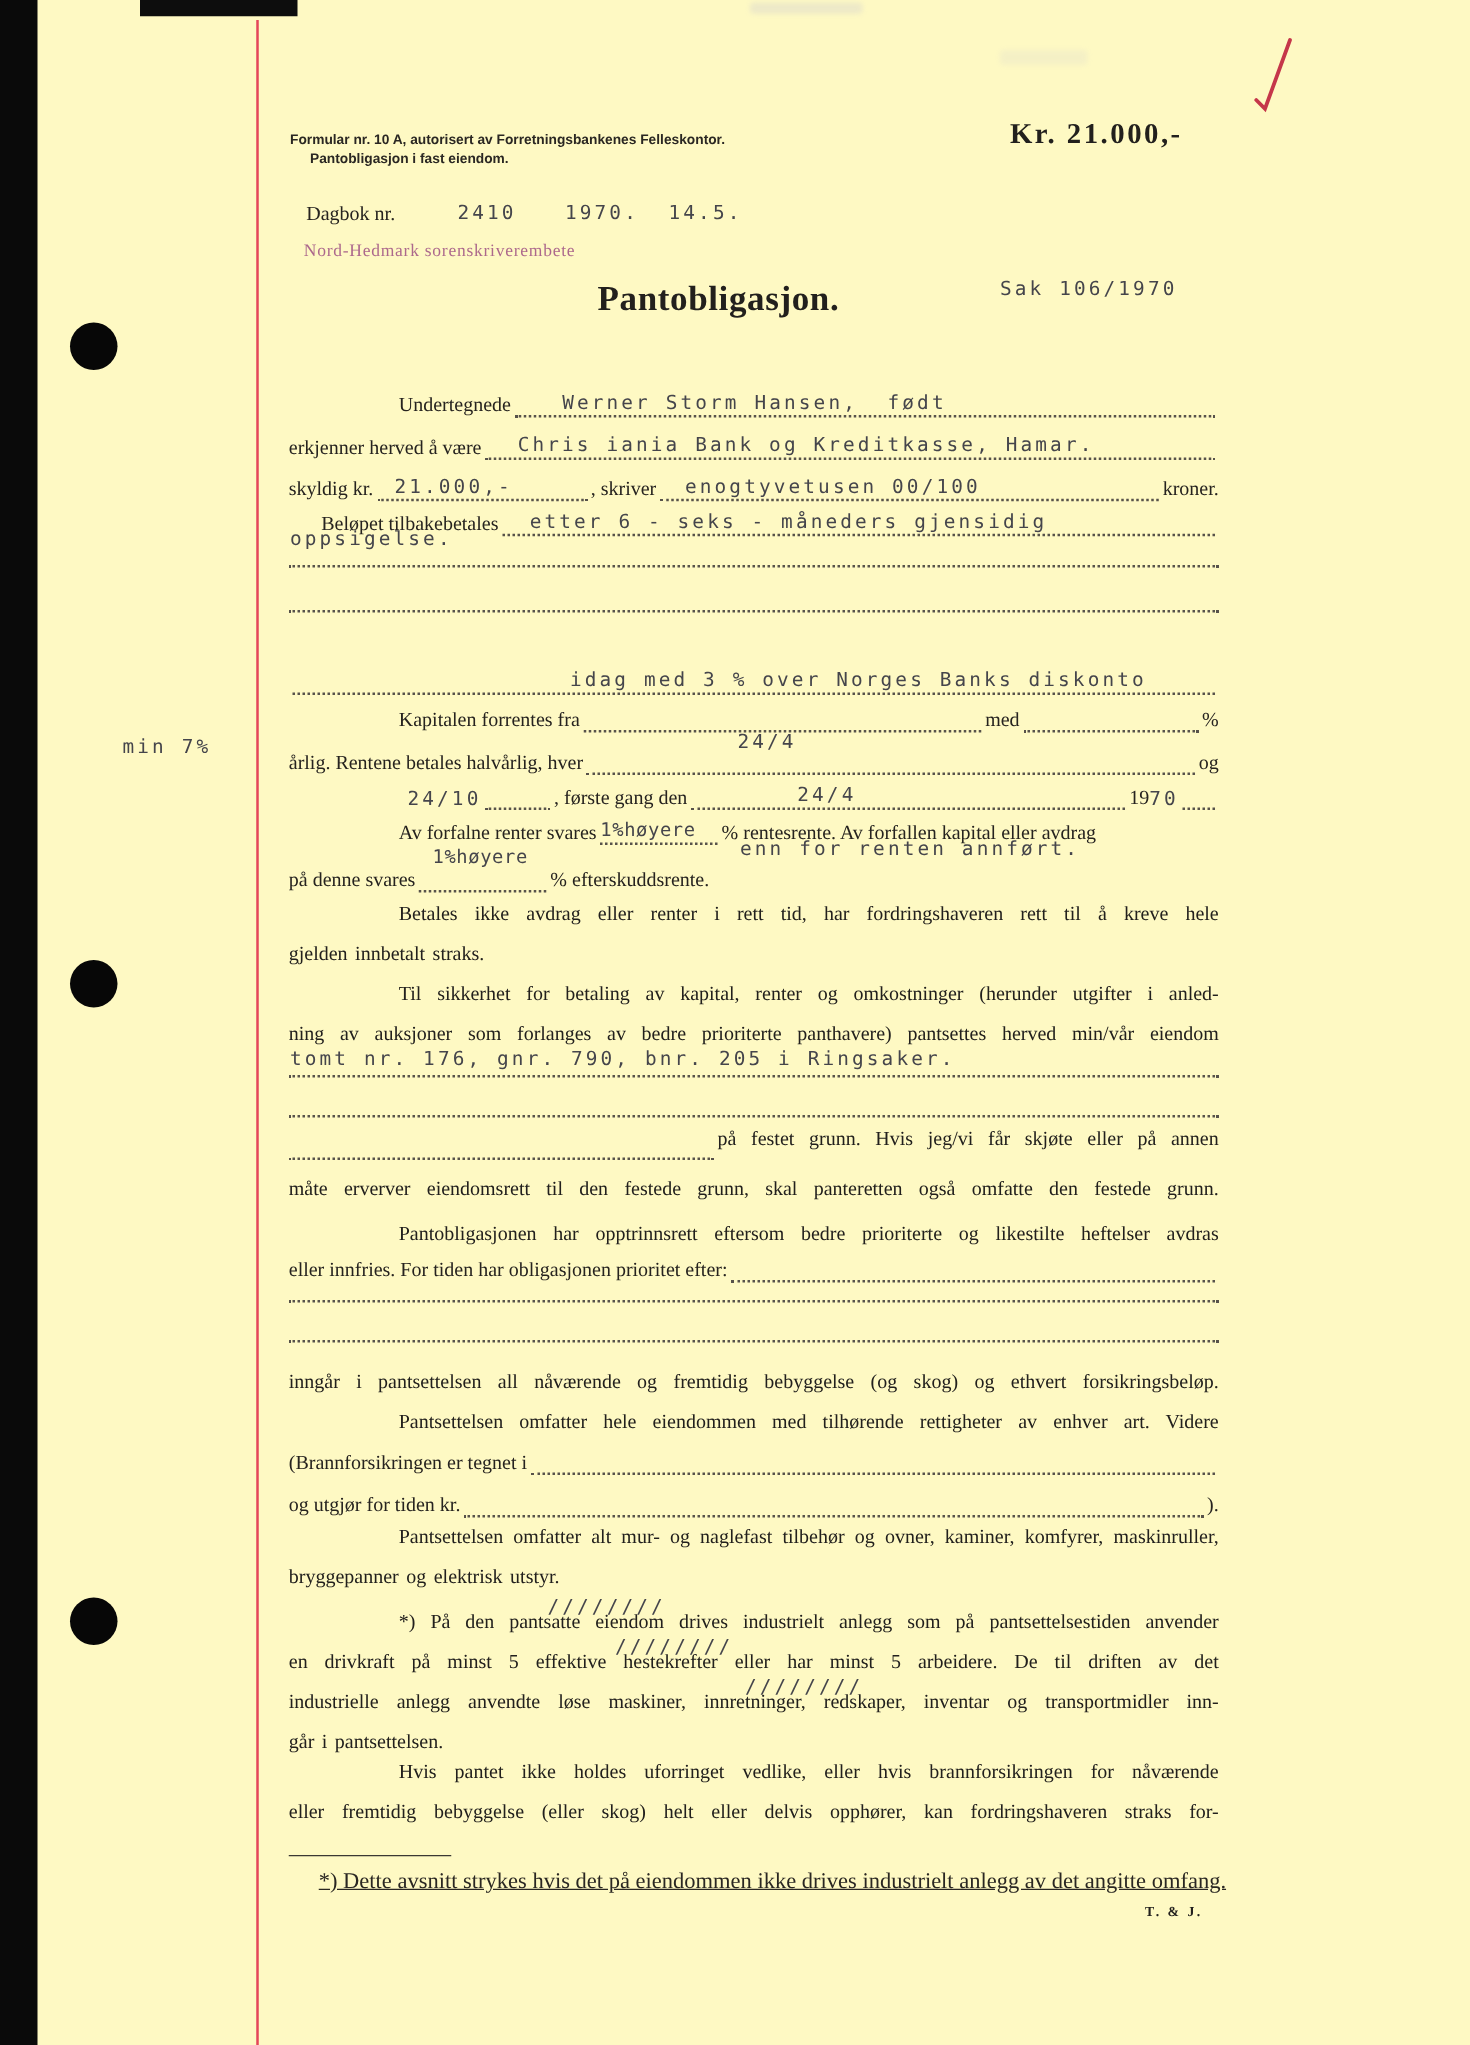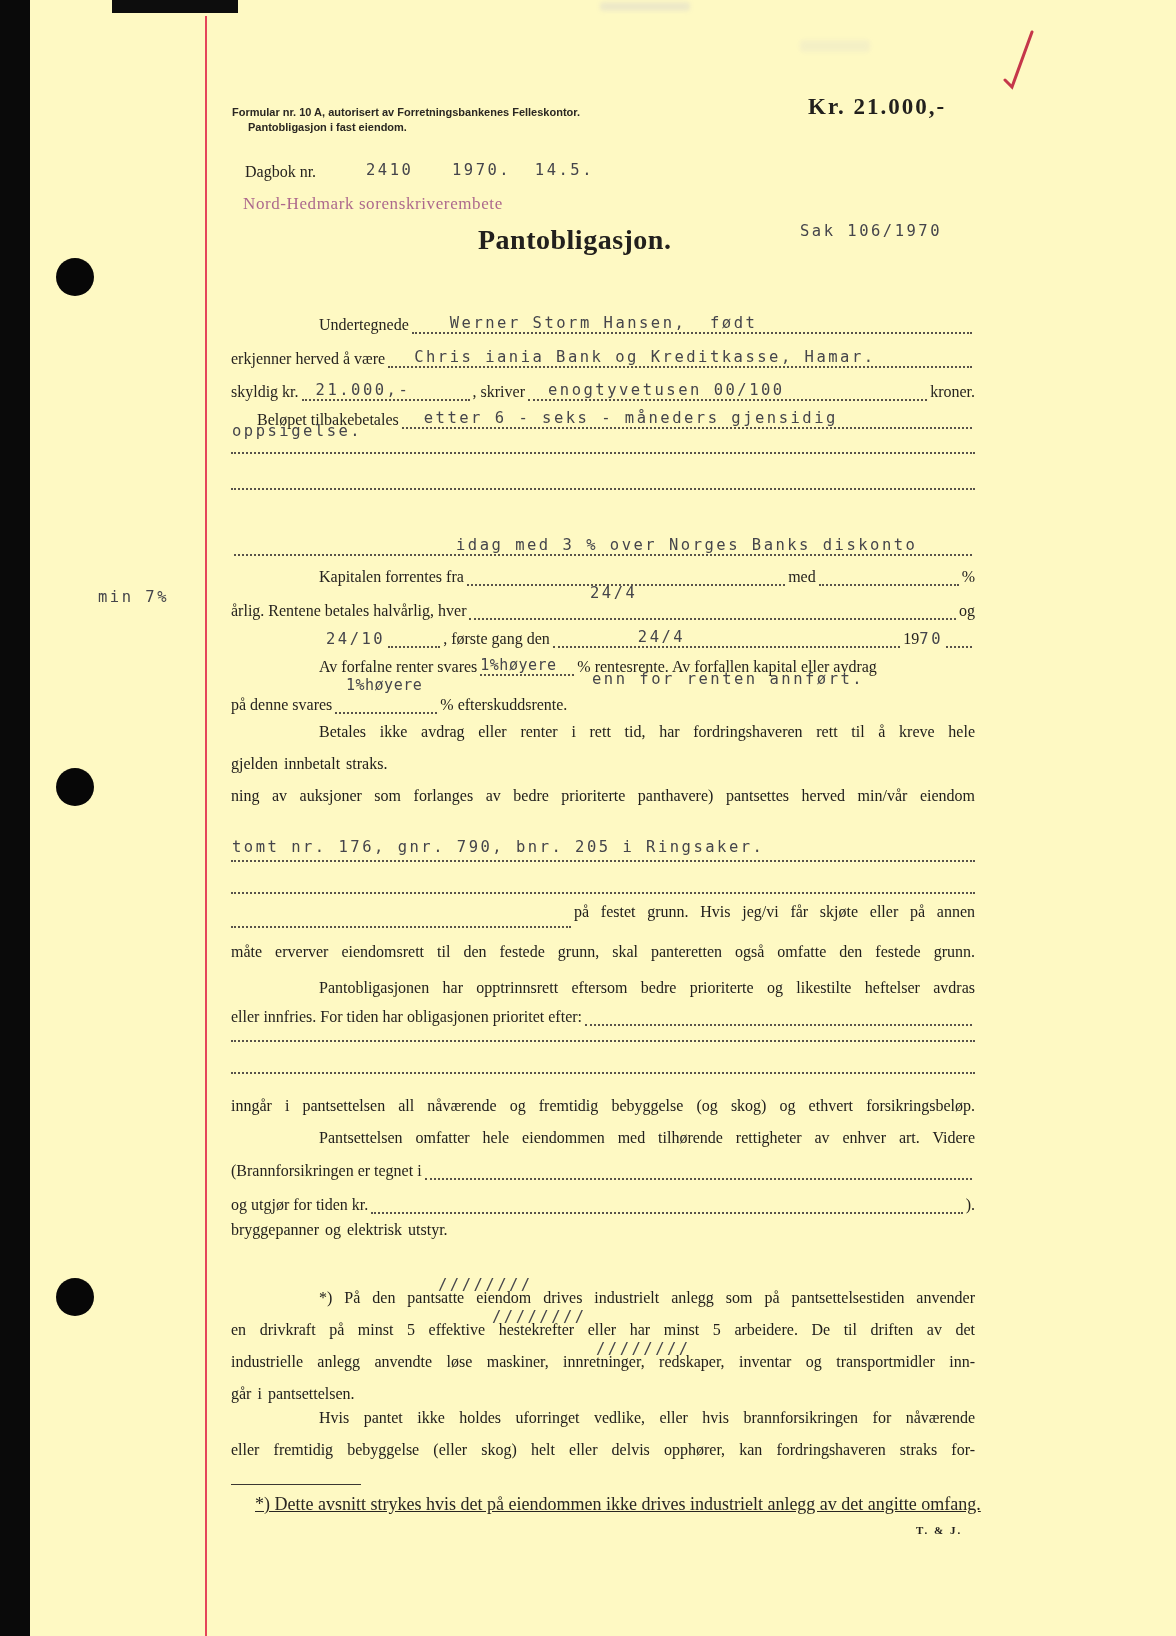--- a/index.html
+++ b/index.html
@@ -18,21 +18,21 @@
   .hole { position:absolute; left:56px; width:38px; height:38px; border-radius:50%; background:#070707; }
 
   .printed { font-size:16px; color:#26231f; white-space:nowrap; }
   .small-print { font-family:"Liberation Sans",sans-serif; font-size:11px; font-weight:bold; color:#2a2722; white-space:nowrap; }
   .typed {
     font-family:"DejaVu Sans Mono","Liberation Mono",monospace;
     font-size:15.5px; letter-spacing:2.5px; color:#45454b; white-space:pre;
   }
   .typed-tight { letter-spacing:.5px; font-size:15px; }
   .stamp {
-    font-size:17px; letter-spacing:.6px; color:rgba(158,79,130,.85); white-space:nowrap;
+    font-size:14px; letter-spacing:.6px; color:rgba(158,79,130,.85); white-space:nowrap;
   }
   .title { font-size:28px; font-weight:bold; letter-spacing:.5px; white-space:nowrap;text-align:center; }
   .amount { font-size:23px; font-weight:bold; letter-spacing:2px; white-space:nowrap; }
 
   .frow {
     position:absolute; left:231px; width:744px; height:26px;
     display:flex; align-items:flex-end;
   }
   .frow > * { white-space:nowrap; }
   .dotfill { flex:1 1 auto; border-bottom:2px dotted #57524a; min-width:8px; margin:0 3px; }
@@ -154,20 +154,21 @@
     <span class="printed">% efterskuddsrente.</span>
     <span class="spacer"></span>
   </div>
 
   <div class="pblock" style="top:716px;">
     <div class="ln ind jline">Betales ikke avdrag eller renter i rett tid, har fordringshaveren rett til å kreve hele</div>
     <div class="ln">gjelden innbetalt straks.</div>
   </div>
 
   <div class="pblock" style="top:780px;">
+    <div class="ln ind jline">Til sikkerhet for betaling av kapital, renter og omkostninger (herunder utgifter i anled-</div>
     <div class="ln jline">ning av auksjoner som forlanges av bedre prioriterte panthavere) pantsettes herved min/vår eiendom</div>
   </div>
 
   <div class="abs typed" style="left:232px;top:838px;">tomt nr. 176, gnr. 790, bnr. 205 i Ringsaker.</div>
   <div class="dotline" style="top:860px;"></div>
   <div class="dotline" style="top:892px;"></div>
 
   <div class="frow" style="top:902px;">
     <span class="dotfill" style="flex:0 0 340px;margin-left:0;"></span>
     <span class="ln jline" style="flex:1;white-space:normal;">på festet grunn.  Hvis jeg/vi får skjøte eller på annen</span>
@@ -197,20 +198,21 @@
     <span class="dotfill"></span>
   </div>
 
   <div class="frow" style="top:1188px;">
     <span class="printed">og utgjør for tiden kr.</span>
     <span class="dotfill"></span>
     <span class="printed">).</span>
   </div>
 
   <div class="pblock" style="top:1214px;">
+    <div class="ln ind jline">Pantsettelsen omfatter alt mur- og naglefast tilbehør og ovner, kaminer, komfyrer, maskinruller,</div>
     <div class="ln">bryggepanner og elektrisk utstyr.</div>
   </div>
 
   <div class="abs typed" style="left:438px;top:1276px;">////////</div>
   <div class="abs typed" style="left:492px;top:1308px;">////////</div>
   <div class="abs typed" style="left:596px;top:1340px;">////////</div>
 
   <div class="pblock" style="top:1282px;">
     <div class="ln ind jline">*) På den pantsatte eiendom drives industrielt anlegg som på pantsettelsestiden anvender</div>
     <div class="ln jline">en drivkraft på minst 5 effektive hestekrefter eller har minst 5 arbeidere.  De til driften av det</div>

